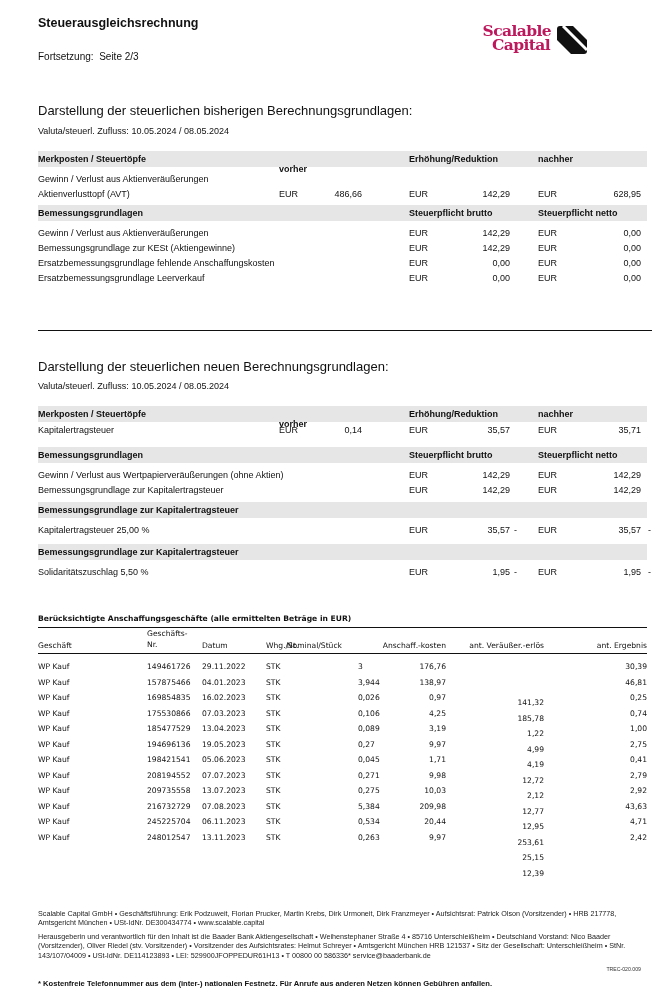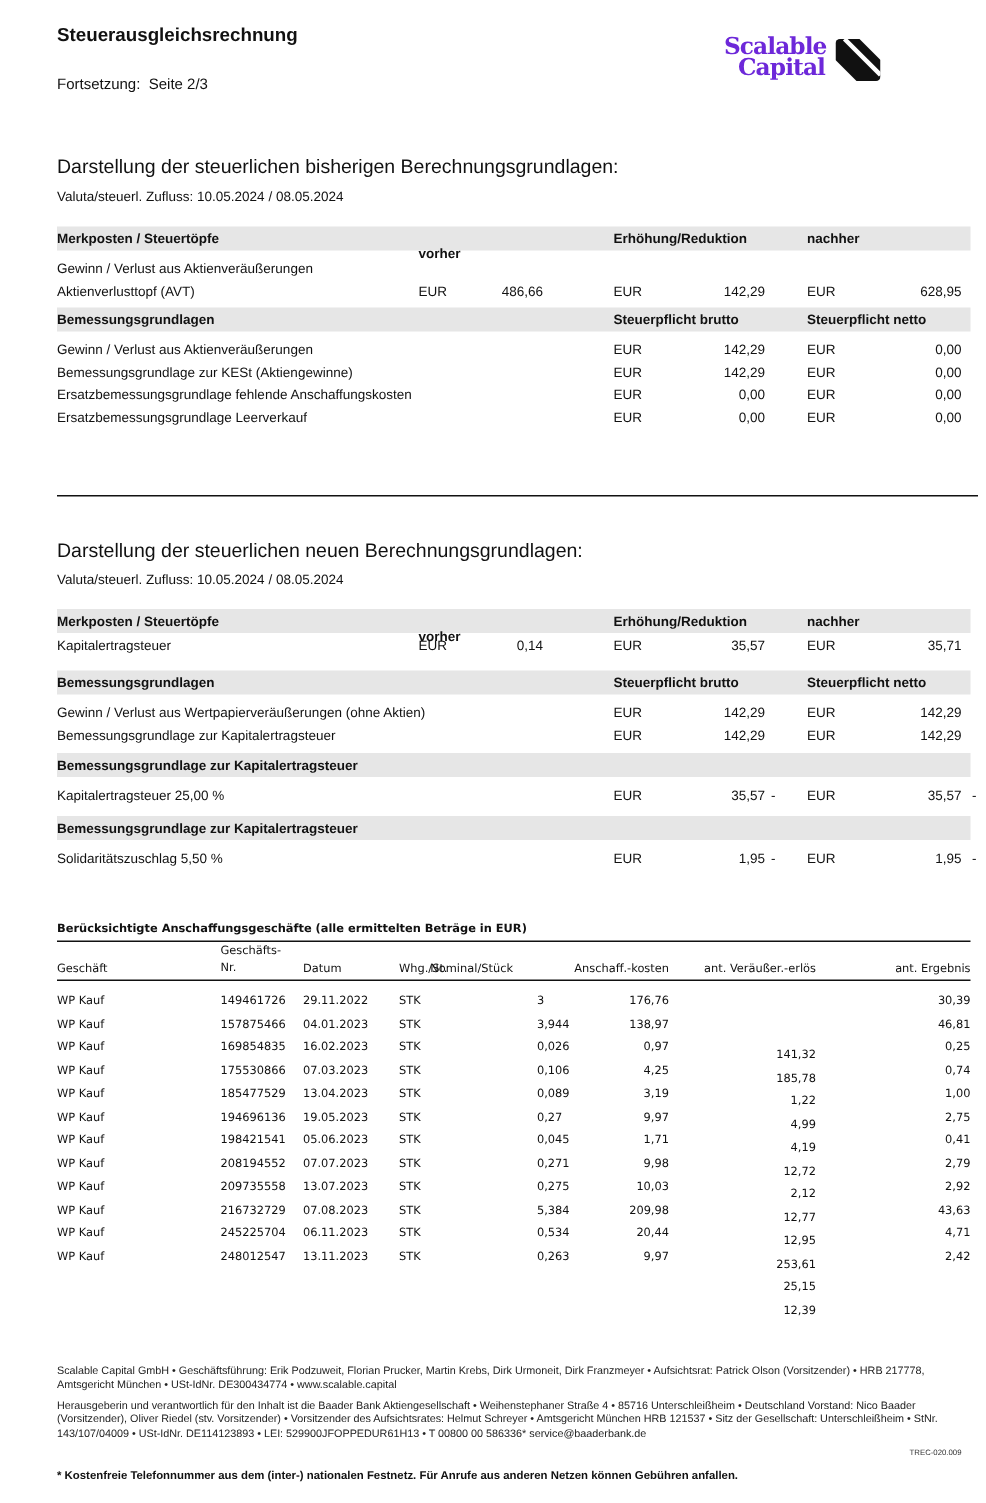--- a/index.html
+++ b/index.html
@@ -7,21 +7,21 @@
       width: 657px; height: 1002px; position: relative; overflow: hidden;
       font-family: "Liberation Sans", sans-serif; color: #111;
     }
     .abs { position: absolute; }
     .doc-title { left: 38px; top: 16px; font-size: 12.5px; font-weight: bold; }
     .page-info { left: 38px; top: 51px; font-size: 10px; }
     .logo { left: 471px; top: 24px; width: 120px; height: 36px; }
     .logo-text {
       position: absolute; left: 0; top: 0; width: 80px;
       font-family: "DejaVu Serif", serif; font-weight: bold; font-size: 15.5px;
-      line-height: 13.5px; text-align: right; letter-spacing: -0.6px; color: #6d28d9;
+      line-height: 13.5px; text-align: right; letter-spacing: -0.6px; color: #be185d;
     }
     .logo-text span { display: block; }
     .logo-mark { position: absolute; left: 86px; top: 2px; width: 30px; height: 28px; }
 
     .section-title { left: 38px; font-size: 13px; }
     .section-sub { left: 38px; font-size: 9px; }
 
     .tbl { position: absolute; left: 38px; width: 609px; font-size: 9px; }
     .row { position: relative; height: 15px; }
     .row.hdr { background: #e6e6e6; font-weight: bold; height: 16px; }

